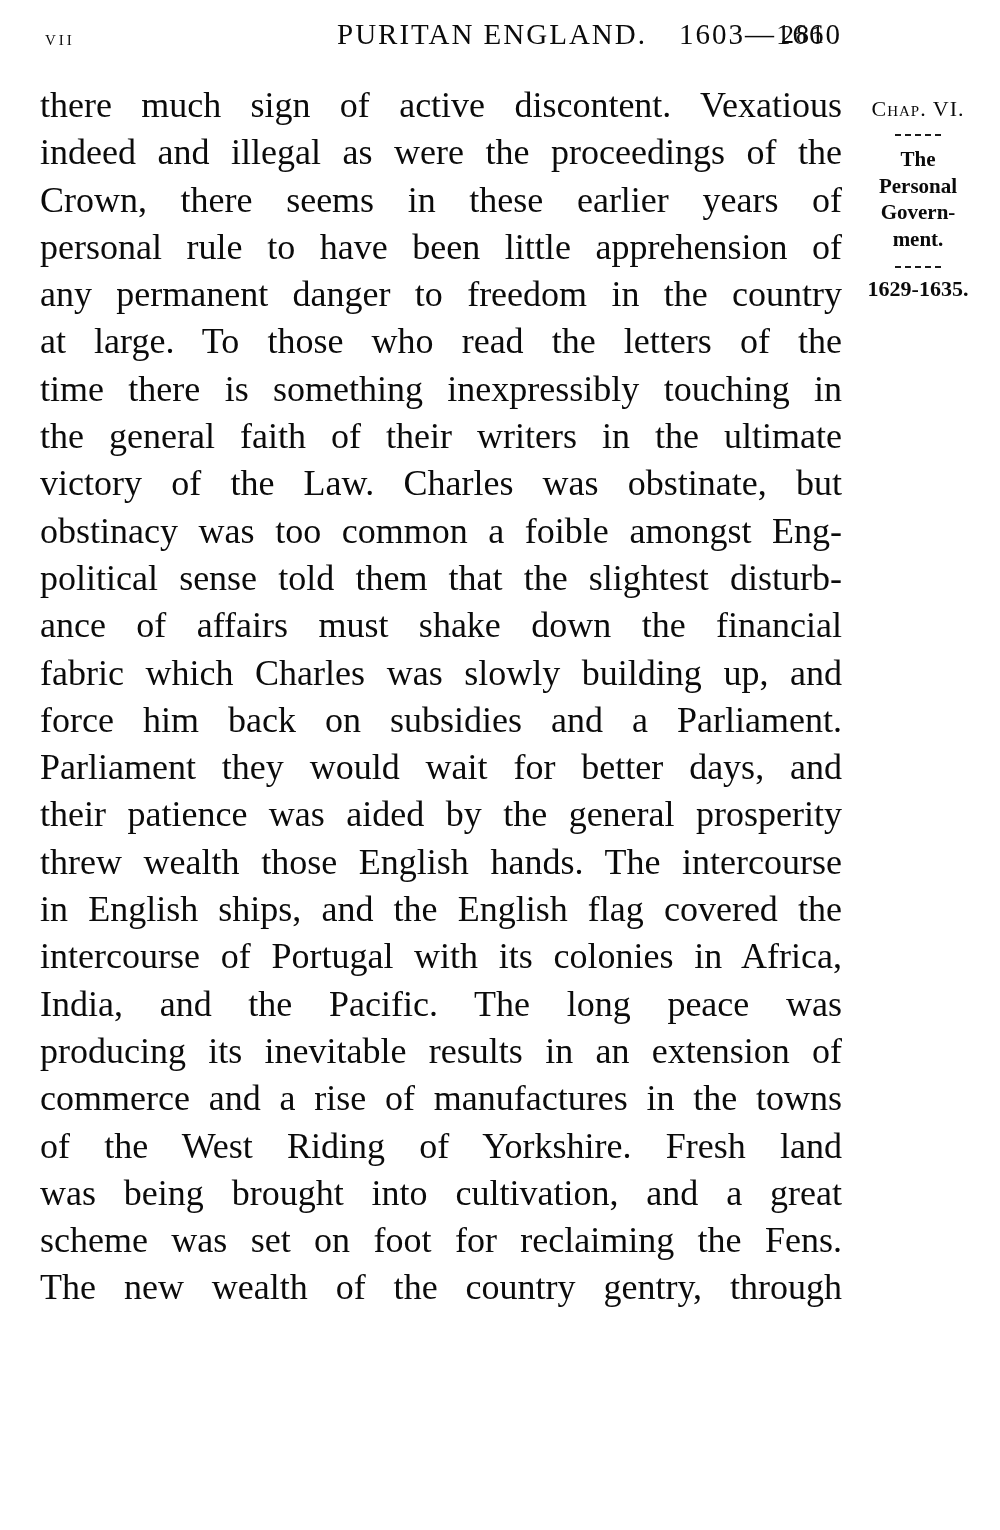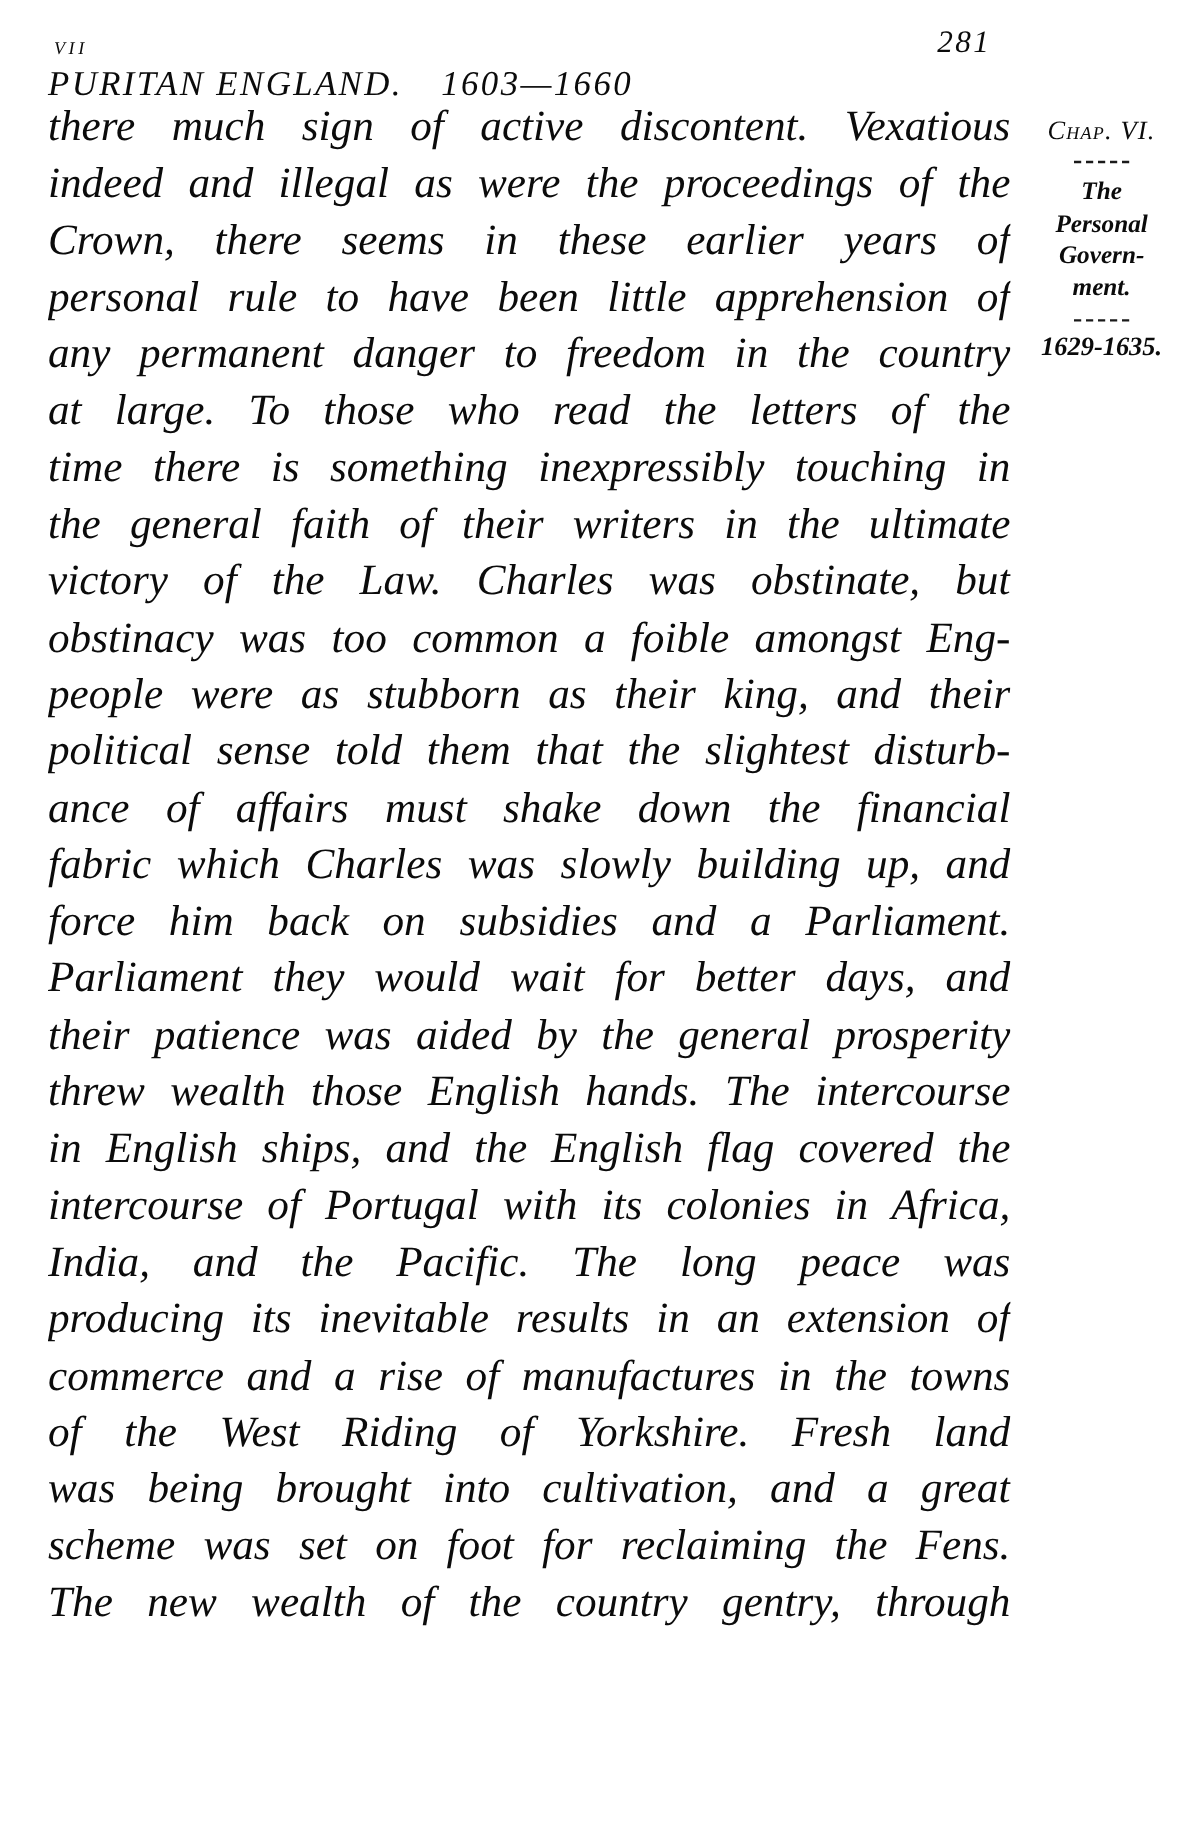--- a/index.html
+++ b/index.html
@@ -1,15 +1,15 @@
 <!DOCTYPE html>
 <html><head>
 <meta charset="utf-8">
 <style>
-  * { margin: 0; padding: 0; box-sizing: border-box; font-style: italic; }
+  * { margin: 0; padding: 0; box-sizing: border-box; }
 
   html, body {
     width: 1000px;
     height: 1530px;
     background: #ffffff;
     font-family: "Liberation Serif", serif;
     color: #0b0b0b;
     overflow: hidden;
   }
 
@@ -35,26 +35,25 @@
     font-size: 21px;
     letter-spacing: 3px;
     font-variant: small-caps;
   }
   .running-title {
     position: absolute;
     left: 0;
     top: 0;
     width: 100%;
     display: flex;
-    justify-content: flex-start;
+    justify-content: flex-end;
     gap: 32px;
     font-size: 29px;
     letter-spacing: 2px;
     white-space: nowrap;
-    margin-top: 36px;
   }
   .page-number {
     position: absolute;
     right: 16px;
     top: 2px;
     font-size: 26px;
     letter-spacing: 2px;
   }
 
   
@@ -128,21 +127,20 @@
   <div class="text-line">there much sign of active discontent. Vexatious</div>
       <div class="text-line">indeed and illegal as were the proceedings of the</div>
       <div class="text-line">Crown, there seems in these earlier years of</div>
       <div class="text-line">personal rule to have been little apprehension of</div>
       <div class="text-line">any permanent danger to freedom in the country</div>
       <div class="text-line">at large. To those who read the letters of the</div>
       <div class="text-line">time there is something inexpressibly touching in</div>
       <div class="text-line">the general faith of their writers in the ultimate</div>
       <div class="text-line">victory of the Law. Charles was obstinate, but</div>
       <div class="text-line">obstinacy was too common a foible amongst Eng-</div>
-      <div class="text-line">people were as stubborn as their king, and their</div>
       <div class="text-line">political sense told them that the slightest disturb-</div>
       <div class="text-line">ance of affairs must shake down the financial</div>
       <div class="text-line">fabric which Charles was slowly building up, and</div>
       <div class="text-line">force him back on subsidies and a Parliament.</div>
       <div class="text-line">Parliament they would wait for better days, and</div>
       <div class="text-line">their patience was aided by the general prosperity</div>
       <div class="text-line">threw wealth those English hands. The intercourse</div>
       <div class="text-line">in English ships, and the English flag covered the</div>
       <div class="text-line">intercourse of Portugal with its colonies in Africa,</div>
       <div class="text-line">India, and the Pacific. The long peace was</div>

